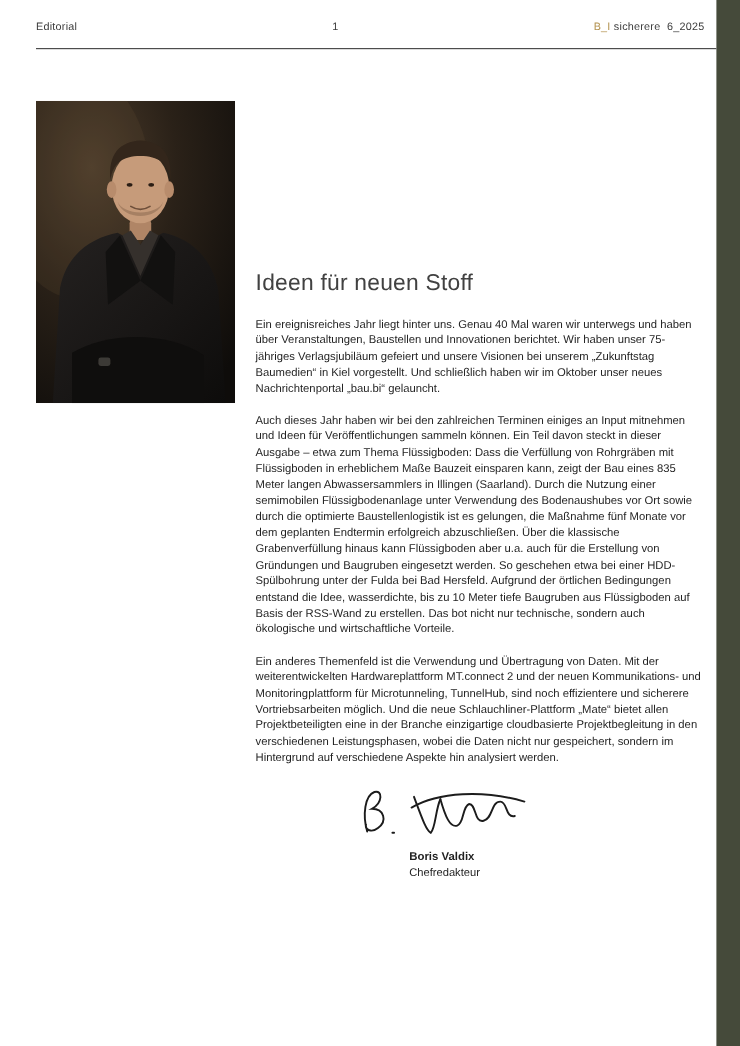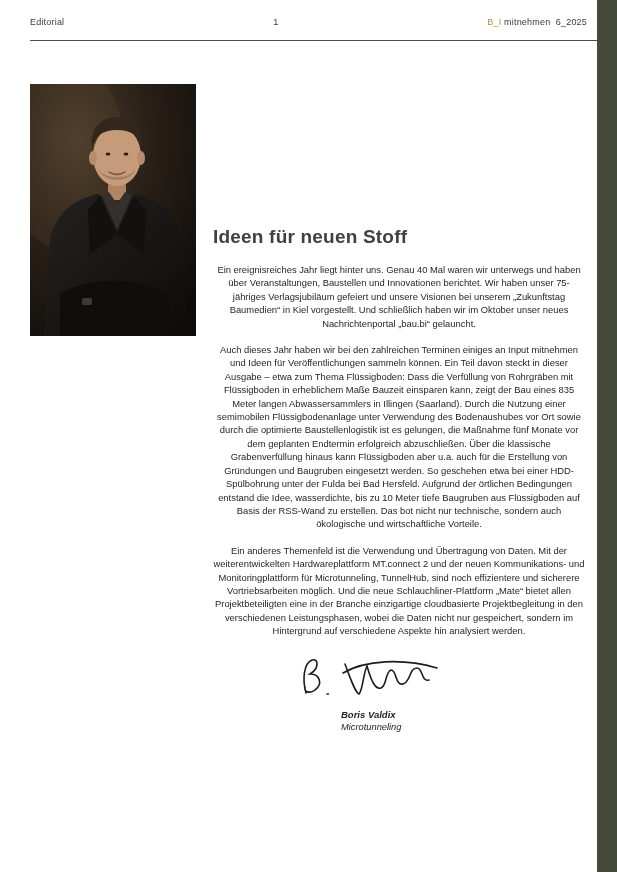--- a/index.html
+++ b/index.html
@@ -30,50 +30,50 @@
   .portrait{
     position:absolute;left:30px;top:84px;margin:0;
     width:166px;height:252px;overflow:hidden;
   }
   .portrait svg{display:block;}
   .article{
     position:absolute;left:213px;top:226px;width:372px;
   }
   .article h1{
     margin:0 0 15px 0;
-    font-size:19px;font-weight:bold;color:#414141;
+    font-size:19px;font-weight:normal;color:#414141;
     letter-spacing:.2px;
   }
   .article p{
     margin:0 0 13px 0;
     font-size:9.4px;line-height:13.4px;color:#1f1f1f;
-    text-align:center;hyphens:auto;
+    text-align:left;hyphens:auto;
   }
-  .sig-block{margin-top:4px;font-style:italic;}
+  .sig-block{margin-top:4px;}
   .signature{display:block;margin-left:78px;margin-top:2px;}
   .sig-name{
     margin-left:128px;margin-top:6px;
     font-size:9.5px;font-weight:bold;color:#1f1f1f;
   }
   .sig-role{
     margin-left:128px;margin-top:2px;
     font-size:9.3px;color:#1f1f1f;
   }
 </style>
 </head>
 <body>
 
 <div class="page">
 
   <div class="side-bar"></div>
 
   <header class="header">
     <span class="header-left">Editorial</span>
     <span class="header-center">1</span>
-    <span class="header-right"><span class="brand">B_I</span><span> mitnehmen  6_2025</span></span>
+    <span class="header-right"><span class="brand">B_I</span><span> sicherere  6_2025</span></span>
   </header>
 
   <div class="header-rule"></div>
 
   <figure class="portrait">
     <svg width="166" height="252" viewBox="0 0 166 252" xmlns="http://www.w3.org/2000/svg">
       <defs>
         <radialGradient id="bg" cx="28%" cy="22%" r="95%">
           <stop offset="0%" stop-color="#4c3c2b"></stop>
           <stop offset="45%" stop-color="#2a2118"></stop>
@@ -127,17 +127,17 @@
       <svg class="signature" width="160" height="52" viewBox="0 0 160 52" xmlns="http://www.w3.org/2000/svg">
         <g fill="none" stroke="#1c1c1c" stroke-width="1.6" stroke-linecap="round">
           <path d="M15 42 C 11 28 13 12 21 9 C 28 7 28 18 19 23 C 29 23 32 33 24 39 C 19 43 13 41 14 36"></path>
           <path d="M36 43 l 1.4 0"></path>
           <path d="M54 13 C 60 29 64 41 68 43 C 72 39 72 23 76 15"></path>
           <path d="M76 15 C 80 29 84 39 90 37 C 96 35 94 21 100 19 C 106 19 104 35 112 33 C 120 31 118 17 126 17 C 132 17 130 31 138 29"></path>
           <path d="M52 22 C 74 9 112 7 146 17"></path>
         </g>
       </svg>
       <div class="sig-name">Boris Valdix</div>
-      <div class="sig-role">Microtunneling</div>
+      <div class="sig-role">Chefredakteur</div>
     </div>
   </main>
 
 </div>
 
 </body></html>

